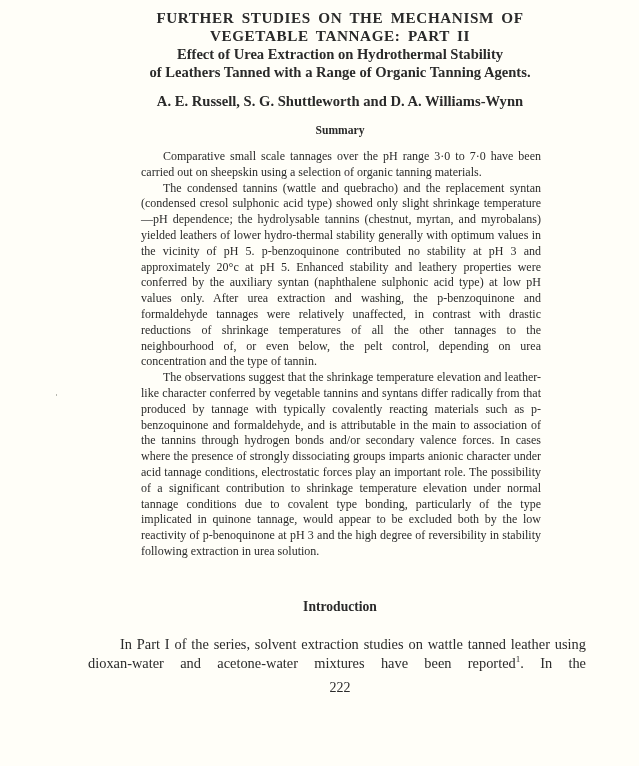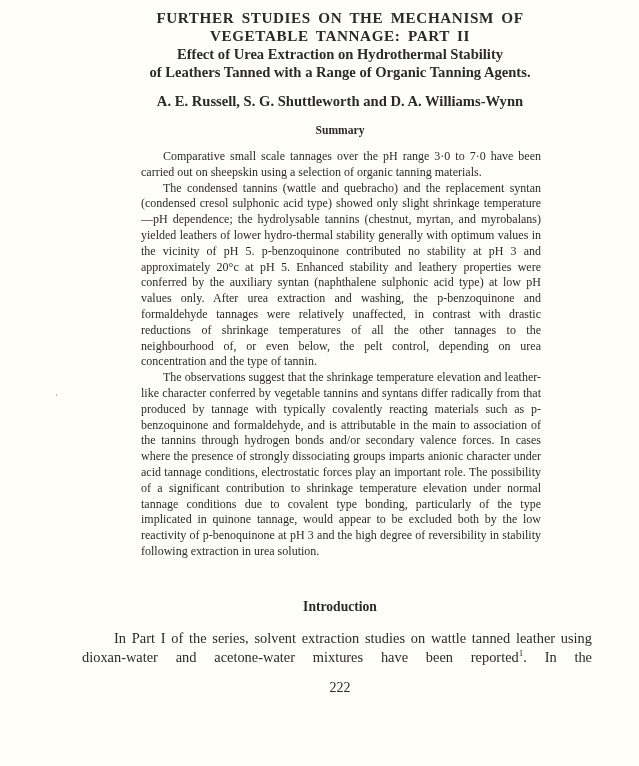--- a/index.html
+++ b/index.html
@@ -80,21 +80,21 @@
       position: absolute;
       left: 80px;
       top: 627px;
       width: 514px;
       font-size: 14.4px;
       line-height: 18.5px;
       text-align: justify;
       text-align-last: justify;
     }
     .intro p {
-      margin: 2px;
+      margin: 8px;
       text-indent: 32px;
     }
     .intro sup {
       font-size: 9px;
       line-height: 0;
     }
     .page-number {
       position: absolute;
       left: 0;
       top: 680px;

